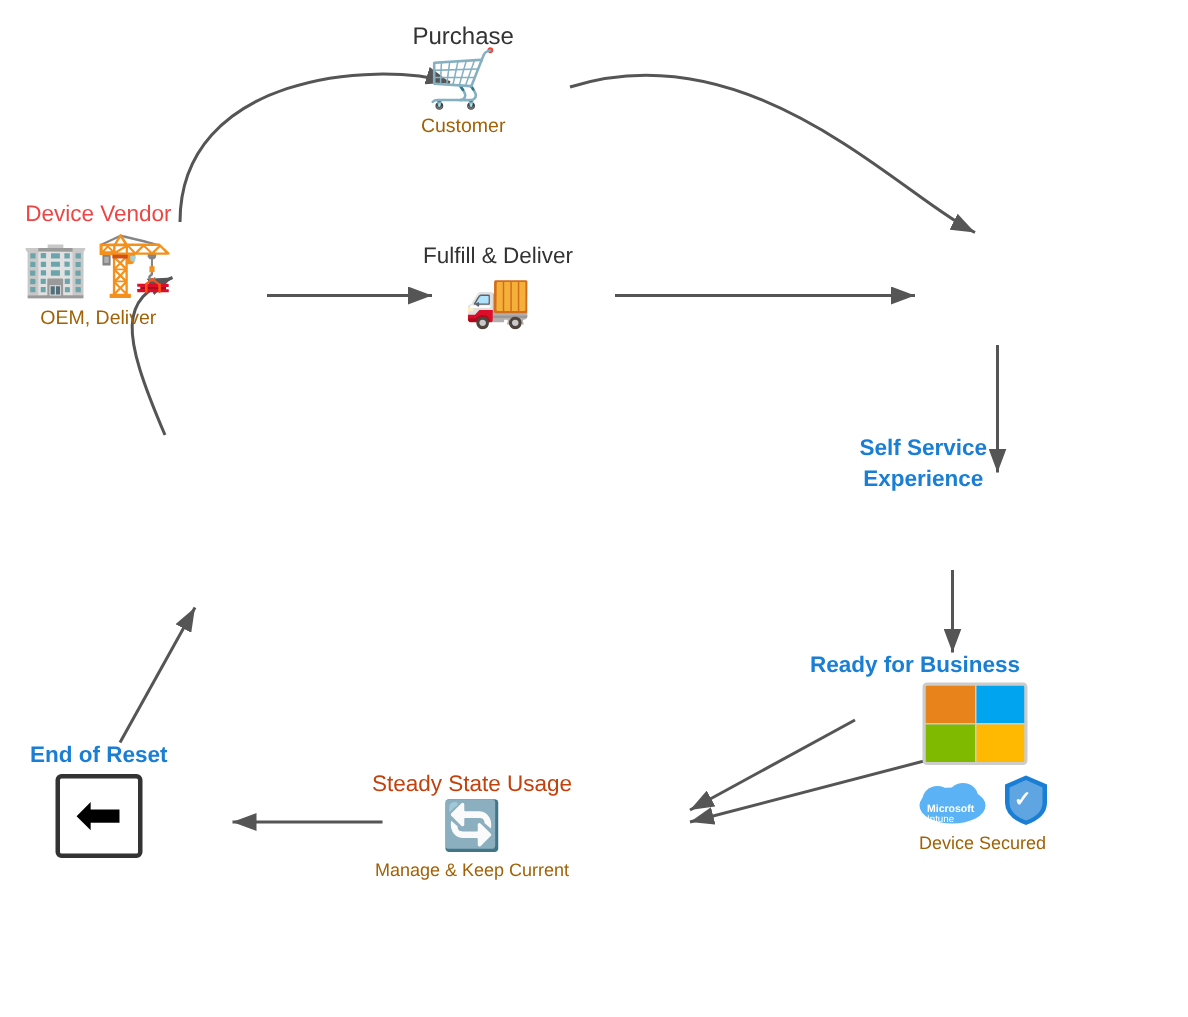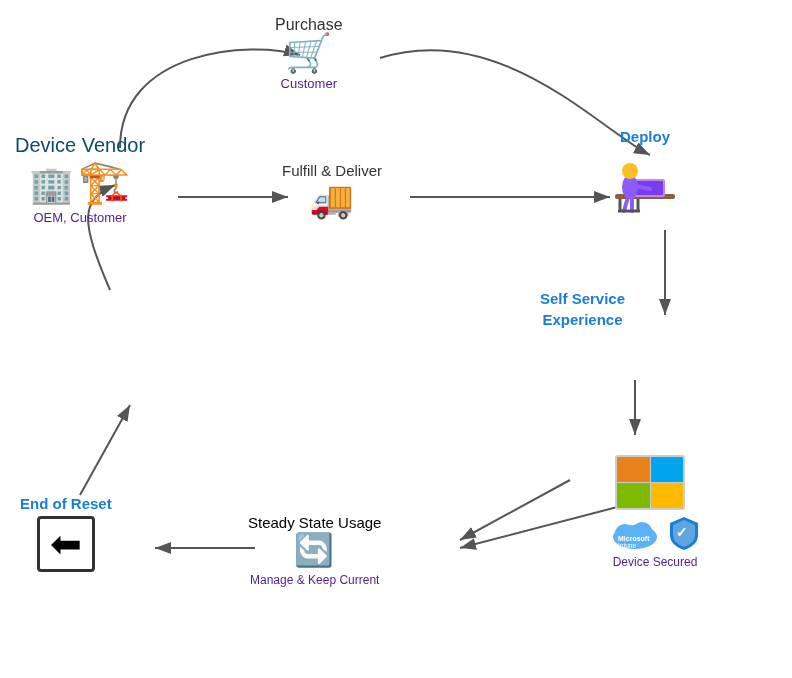--- a/index.html
+++ b/index.html
@@ -18,21 +18,21 @@
     }
     .node {
       position: absolute;
       text-align: center;
       display: flex;
       flex-direction: column;
       align-items: center;
     }
     .node-label {
       font-size: 13px;
-      color: #4c1d95;
+      color: #a16207;
       margin-top: 4px;
     }
     .node-label-blue {
       font-size: 15px;
       color: #1a7fd4;
       font-weight: 600;
       margin-bottom: 4px;
     }
     
     .arrows-svg {
@@ -94,64 +94,43 @@
     </defs>
   </svg>
 
   <div class="node" style="left:275px; top:12px;">
     <div class="node-label" style="font-size:16px; font-weight:500; color:#333;">Purchase</div>
     <div style="font-size:38px; line-height:1;">🛒</div>
     <div class="node-label">Customer</div>
   </div>
 
   <div class="node" style="left:15px; top:130px;">
-    <div class="node-label" style="font-size:20px; font-weight:500; color:#0c4a6e; white-space:nowrap;">Device Vendor</div>
+    <div class="node-label" style="font-size:15px; font-weight:500; color:#ef4444; white-space:nowrap;">Device Vendor</div>
     <div style="display:flex; gap:4px; align-items:flex-end;">
       <span style="font-size:36px; color:#1a7fd4;">🏢</span>
       <span style="font-size:42px; color:#1a7fd4;">🏗️</span>
     </div>
-    <div class="node-label">OEM, Customer</div>
+    <div class="node-label">OEM, Deliver</div>
   </div>
 
   <div class="node" style="left:282px; top:158px;">
     <div class="node-label" style="font-size:15px; font-weight:500; color:#333;text-align:right;">Fulfill &amp; Deliver</div>
     <div style="font-size:36px;">🚚</div>
   </div>
 
-  <div class="node" style="left:610px; top:128px;">
-    <div class="node-label-blue">Deploy</div>
 
-    <svg width="70" height="65" viewBox="0 0 70 65">
-
-      <rect x="5" y="45" width="60" height="5" fill="#8b5e3c" rx="2"></rect>
-
-      <rect x="20" y="30" width="35" height="18" fill="#c084fc" rx="2"></rect>
-      <rect x="22" y="32" width="31" height="14" fill="#7c3aed" rx="1"></rect>
-
-      <ellipse cx="20" cy="38" rx="8" ry="12" fill="#8b5cf6"></ellipse>
-
-      <circle cx="20" cy="22" r="8" fill="#fbbf24"></circle>
-
-      <line x1="20" y1="36" x2="40" y2="40" stroke="#8b5cf6" stroke-width="4" stroke-linecap="round"></line>
-
-      <line x1="18" y1="48" x2="14" y2="62" stroke="#8b5cf6" stroke-width="4" stroke-linecap="round"></line>
-      <line x1="22" y1="48" x2="22" y2="62" stroke="#8b5cf6" stroke-width="4" stroke-linecap="round"></line>
-
-      <line x1="10" y1="50" x2="10" y2="62" stroke="#555" stroke-width="3"></line>
-      <line x1="28" y1="50" x2="28" y2="62" stroke="#555" stroke-width="3"></line>
-      <line x1="8" y1="62" x2="30" y2="62" stroke="#555" stroke-width="3"></line>
-    </svg>
-  </div>
-
-  <div class="node" style="left:540px; top:290px;text-align:center;">
+  <div class="node" style="left:573px; top:290px;text-align:center;">
     <div class="node-label-blue">Self Service</div>
     <div class="node-label-blue">Experience</div>
   </div>
 
 
+  <div class="node" style="left:540px; top:435px;">
+    <div class="node-label-blue">Ready for Business</div>
+  </div>
 
   <div style="position:absolute; left:615px; top:455px;">
     <div class="windows-screen">
       <div class="win-tile1"></div>
       <div class="win-tile2"></div>
       <div class="win-tile3"></div>
       <div class="win-tile4"></div>
     </div>
   </div>
 
@@ -169,21 +148,21 @@
       <svg width="32" height="36" viewBox="0 0 32 36">
         <path d="M16 2 L30 8 L30 20 Q30 30 16 35 Q2 30 2 20 L2 8 Z" fill="#1a7fd4"></path>
         <path d="M16 5 L27 10 L27 20 Q27 28 16 32 Q5 28 5 20 L5 10 Z" fill="white" opacity="0.3"></path>
         <text x="8" y="22" font-size="14" fill="white" font-weight="bold">✓</text>
       </svg>
     </div>
     <div class="node-label" style="font-size:12px;">Device Secured</div>
   </div>
 
   <div class="node" style="left:248px; top:510px;">
-    <div class="node-label" style="font-size:15px; font-weight:500; color:#000000;">Steady State Usage</div>
+    <div class="node-label" style="font-size:15px; font-weight:500; color:#c2410c;">Steady State Usage</div>
     <div style="font-size:32px; color:#555;">🔄</div>
     <div class="node-label" style="font-size:12px;">Manage &amp; Keep Current</div>
   </div>
 
   <div class="node" style="left:20px; top:495px;">
     <div class="node-label-blue">End of Reset</div>
 
     <div style="border: 3px solid #333; padding: 6px 10px; border-radius: 4px; font-size: 38px; line-height:1;">⬅</div>
   </div>
 

